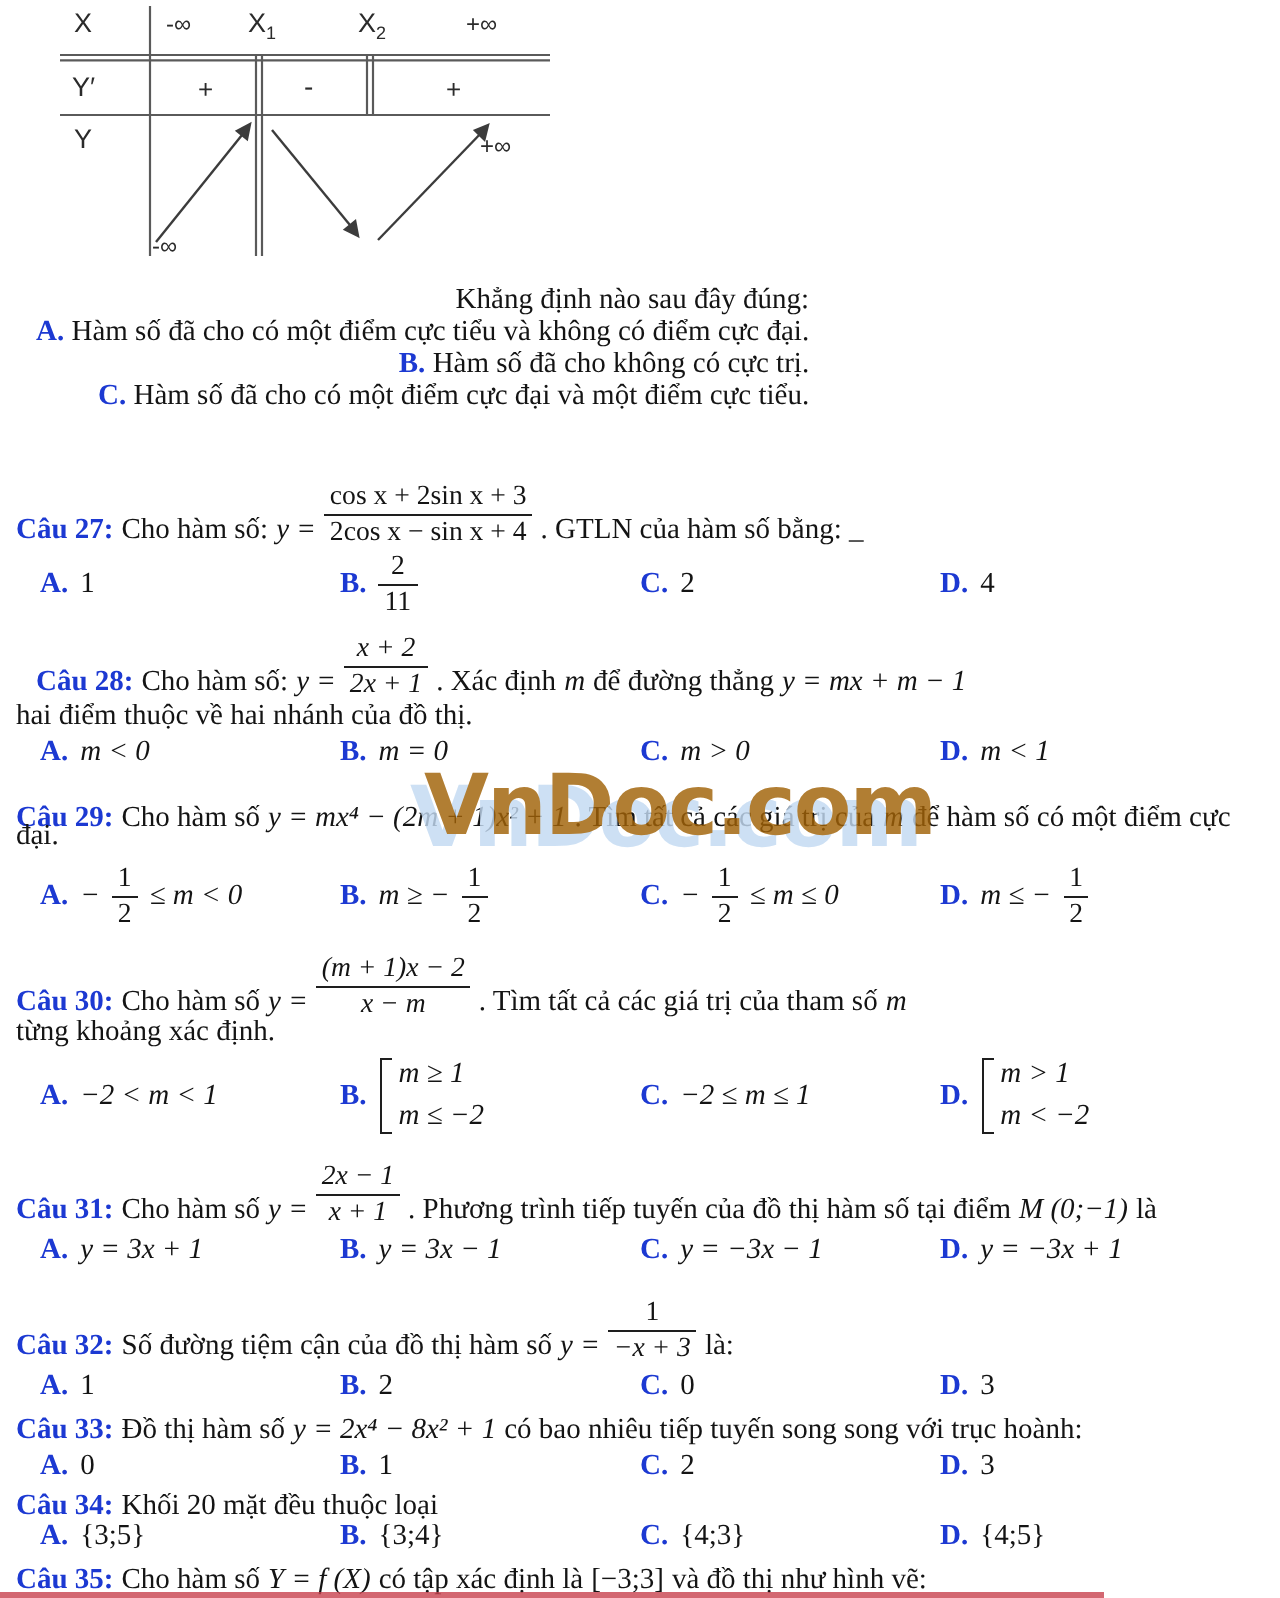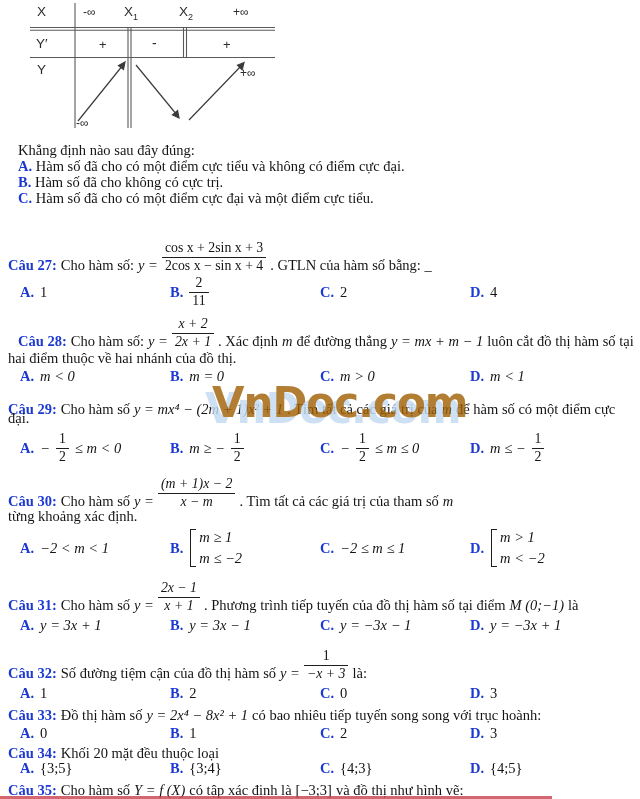--- a/index.html
+++ b/index.html
@@ -10,21 +10,21 @@
   .qlabel{color:#1c39d2;font-weight:bold;}
   .olabel{color:#1c39d2;font-weight:bold;}
   .m{font-style:italic;}
   .frac{display:inline-flex;flex-direction:column;text-align:center;line-height:1.18;font-size:13.8px;}
   .frac .num{display:block;border-bottom:1px solid #1e1e1e;padding:0 3px;}
   .frac .den{display:block;padding:0 3px;}
   .opt{position:absolute;top:0;bottom:0;display:flex;align-items:center;gap:6px;white-space:nowrap;}
   .sys{display:inline-flex;flex-direction:column;position:relative;padding-left:10px;line-height:1.45;text-align:left;}
   .sys::before{content:"";position:absolute;left:1px;top:2px;bottom:2px;width:5px;
                border:1.5px solid #1e1e1e;border-right:none;}
-  .intro-line{line-height:16px;white-space:nowrap;}
+  .intro-line{line-height:16px;white-space:nowrap;text-align:right;}
   .wm{position:absolute;left:212px;top:378px;font-family:"DejaVu Sans","Liberation Sans",sans-serif;
       font-weight:bold;font-size:42px;letter-spacing:-1px;white-space:nowrap;opacity:0.82;}
   .wm .p1{color:#a16207;text-shadow:-7px 6px 0 #c3daf2;}
   .wm .p2{color:#a16207;text-shadow:-7px 6px 0 #c3daf2;}
   .bstrip{position:absolute;left:0;top:796px;width:552px;height:3px;background:#c8414e;opacity:0.8;}
   svg text{font-family:"Liberation Sans","DejaVu Sans",sans-serif;fill:#2b2b2b;}
 </style>
 </head>
 <body>
 
@@ -107,21 +107,20 @@
     <span>Cho hàm số:</span>
     <span class="m">y =</span>
     <span class="frac m">
         <span class="num">x + 2</span>
         <span class="den">2x + 1</span>
       </span>
     <span>. Xác định</span>
     <span class="m">m</span>
     <span>để đường thẳng</span>
     <span class="m">y = mx + m − 1</span>
-    <span>luôn cắt đồ thị hàm số tại</span>
   </div>
   <div class="abs" style="left:8px;top:350px">hai điểm thuộc về hai nhánh của đồ thị.</div>
   <div class="abs" style="left:0;top:364px;height:24px;width:640px">
     <span class="opt" style="left:20px">
         <b class="olabel">A.</b>
         <span class="m">m &lt; 0</span>
       </span>
     <span class="opt" style="left:170px">
         <b class="olabel">B.</b>
         <span class="m">m = 0</span>

